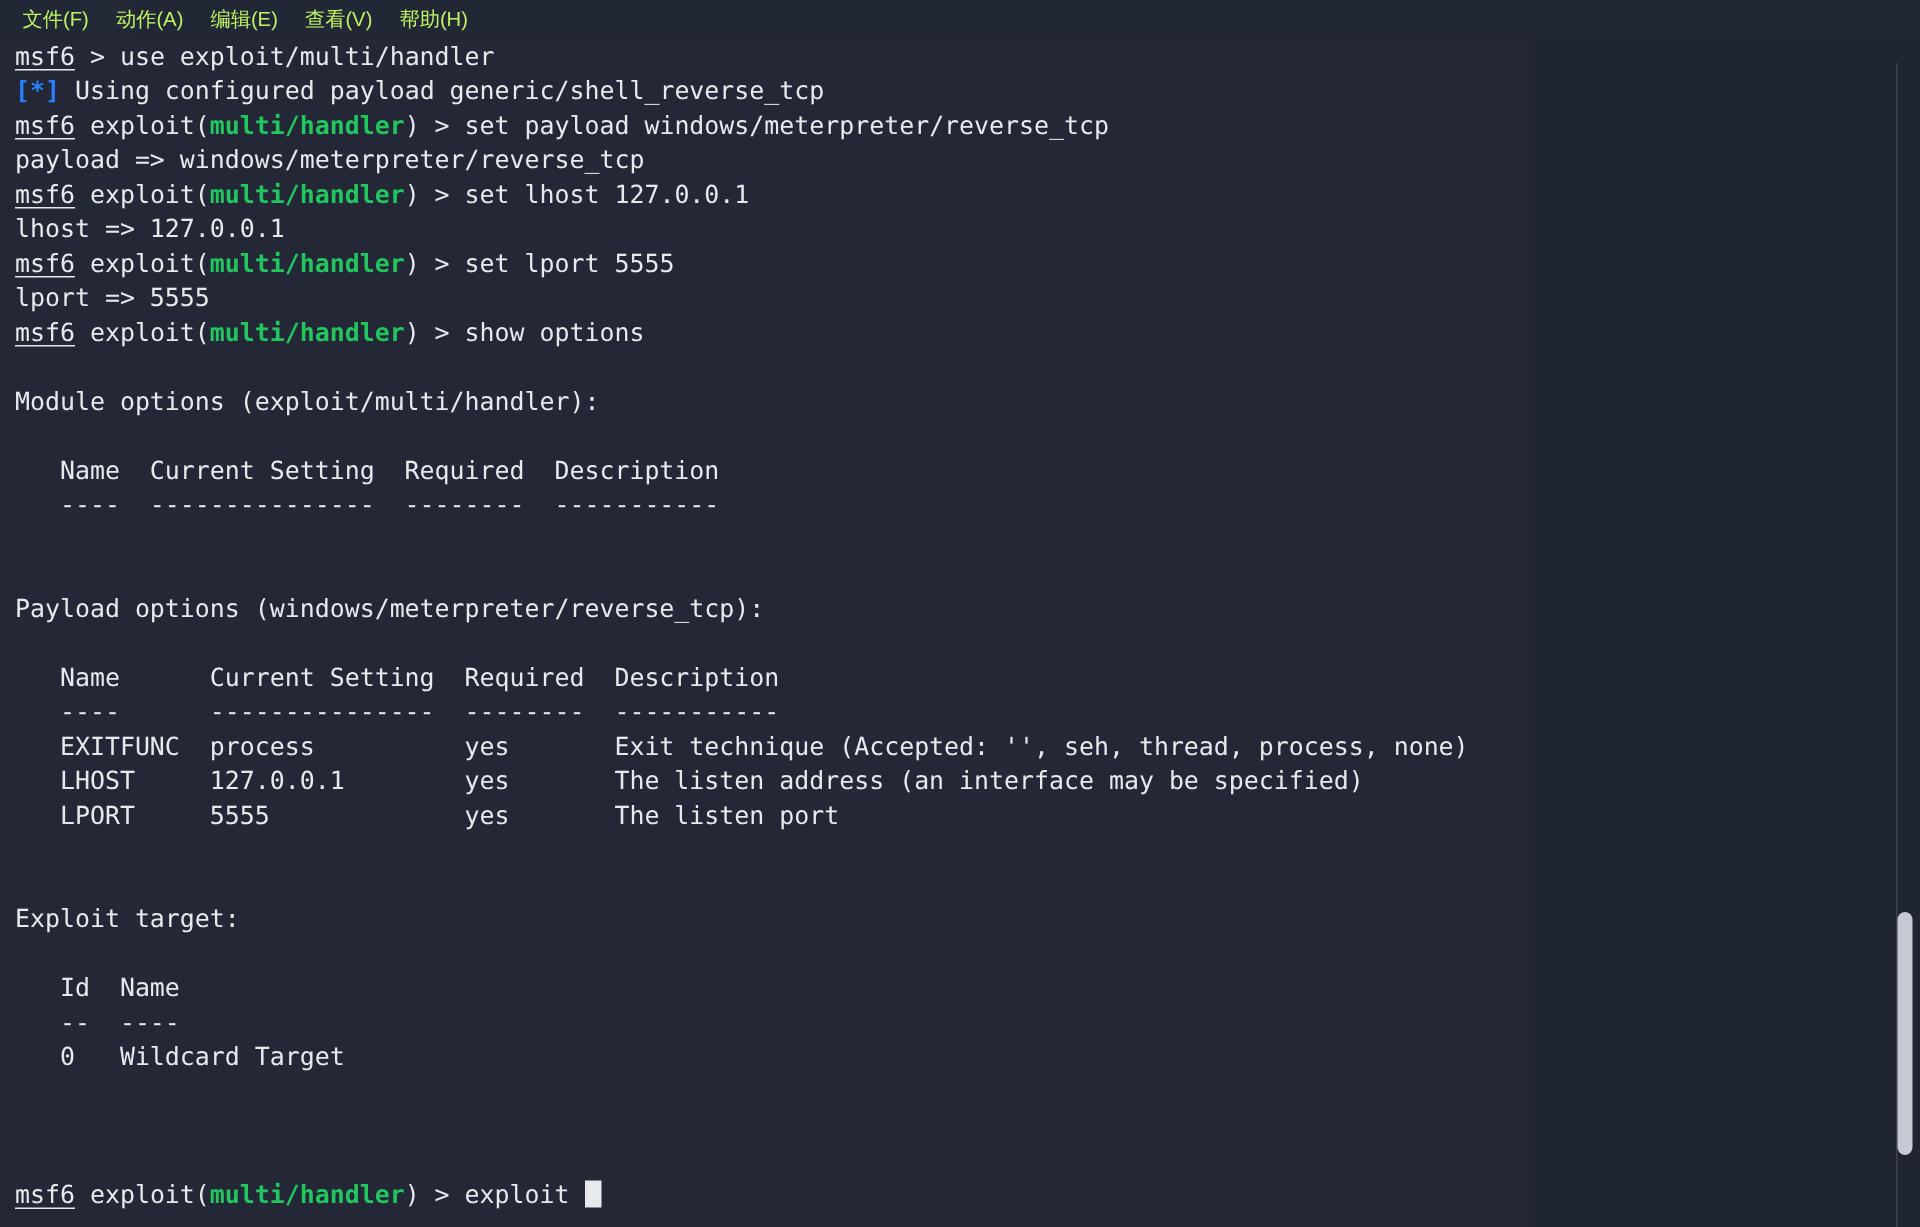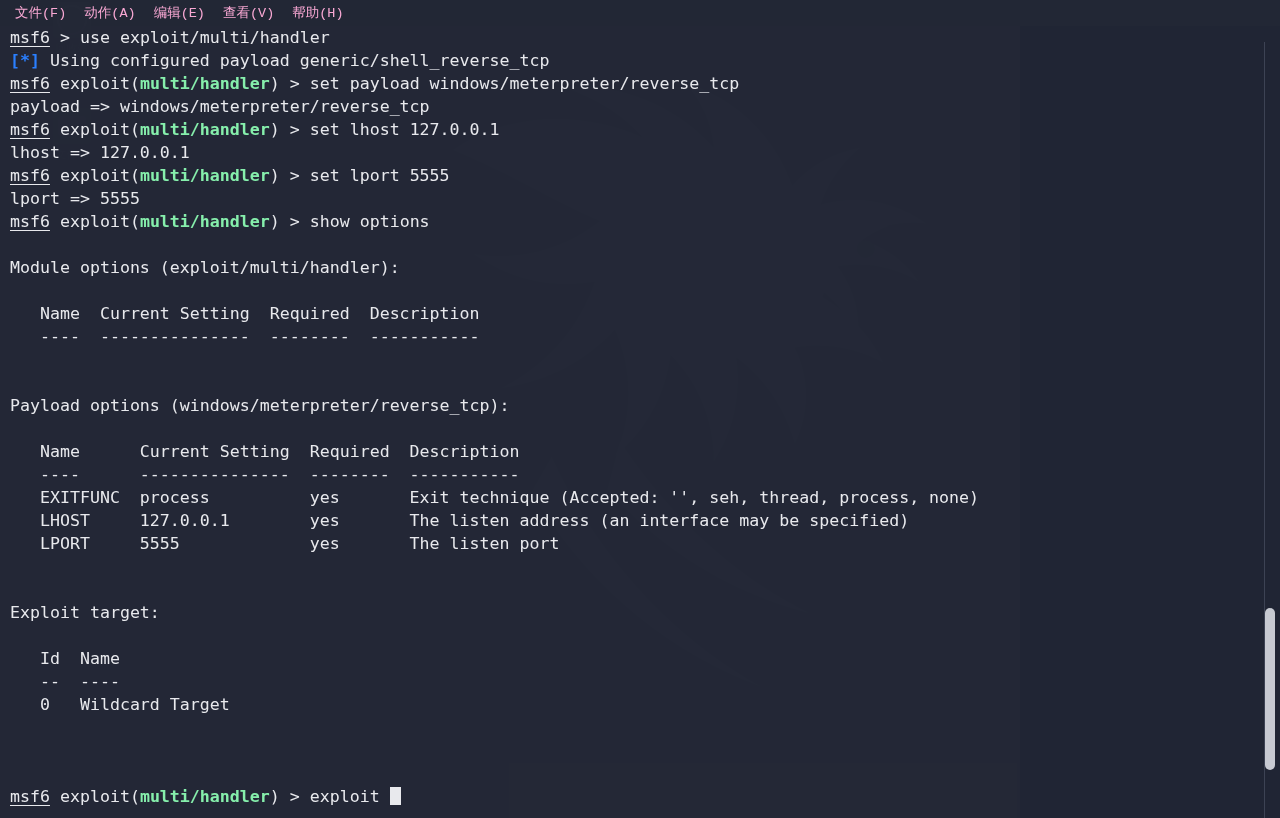--- a/index.html
+++ b/index.html
@@ -53,23 +53,23 @@
   
   .menubar{
     position:absolute;left:0;top:0;width:1280px;height:26px;
     background:rgba(35,40,54,.82);
     display:flex;align-items:center;
     padding-left:6px;
     z-index:3;
     box-sizing:border-box;
   }
   .menu-item{
-    font-family:Liberation Mono, monospace;
+    font-family:Liberation Sans, sans-serif;
     font-size:13.5px;
-    color:#f9a8d4;
+    color:#bef264;
     padding:2px 9px;
     white-space:nowrap;
     cursor:default;
   }
 
   
   .term{
     position:absolute;left:0;top:26px;width:1020px;height:792px;
     background:rgba(36,40,54,.90);
     z-index:2;
@@ -81,21 +81,21 @@
     white-space:pre;
     font-family:"DejaVu Sans Mono","Liberation Mono",monospace;
     font-size:16.6px;
     line-height:23px;
     color:#e8e9ed;
     letter-spacing:0px;
     z-index:2;
   }
   .ln{height:23px;}
   .u{text-decoration:underline;text-underline-offset:3px;}
-  .red{color:#86efac;font-weight:bold;}
+  .red{color:#22c55e;font-weight:bold;}
   .blue{color:#2a7fff;font-weight:bold;}
   .cursor{
     display:inline-block;
     width:11px;height:18px;
     background:#e8e9ed;
     vertical-align:-3px;
   }
 
   
   .sb-track{

